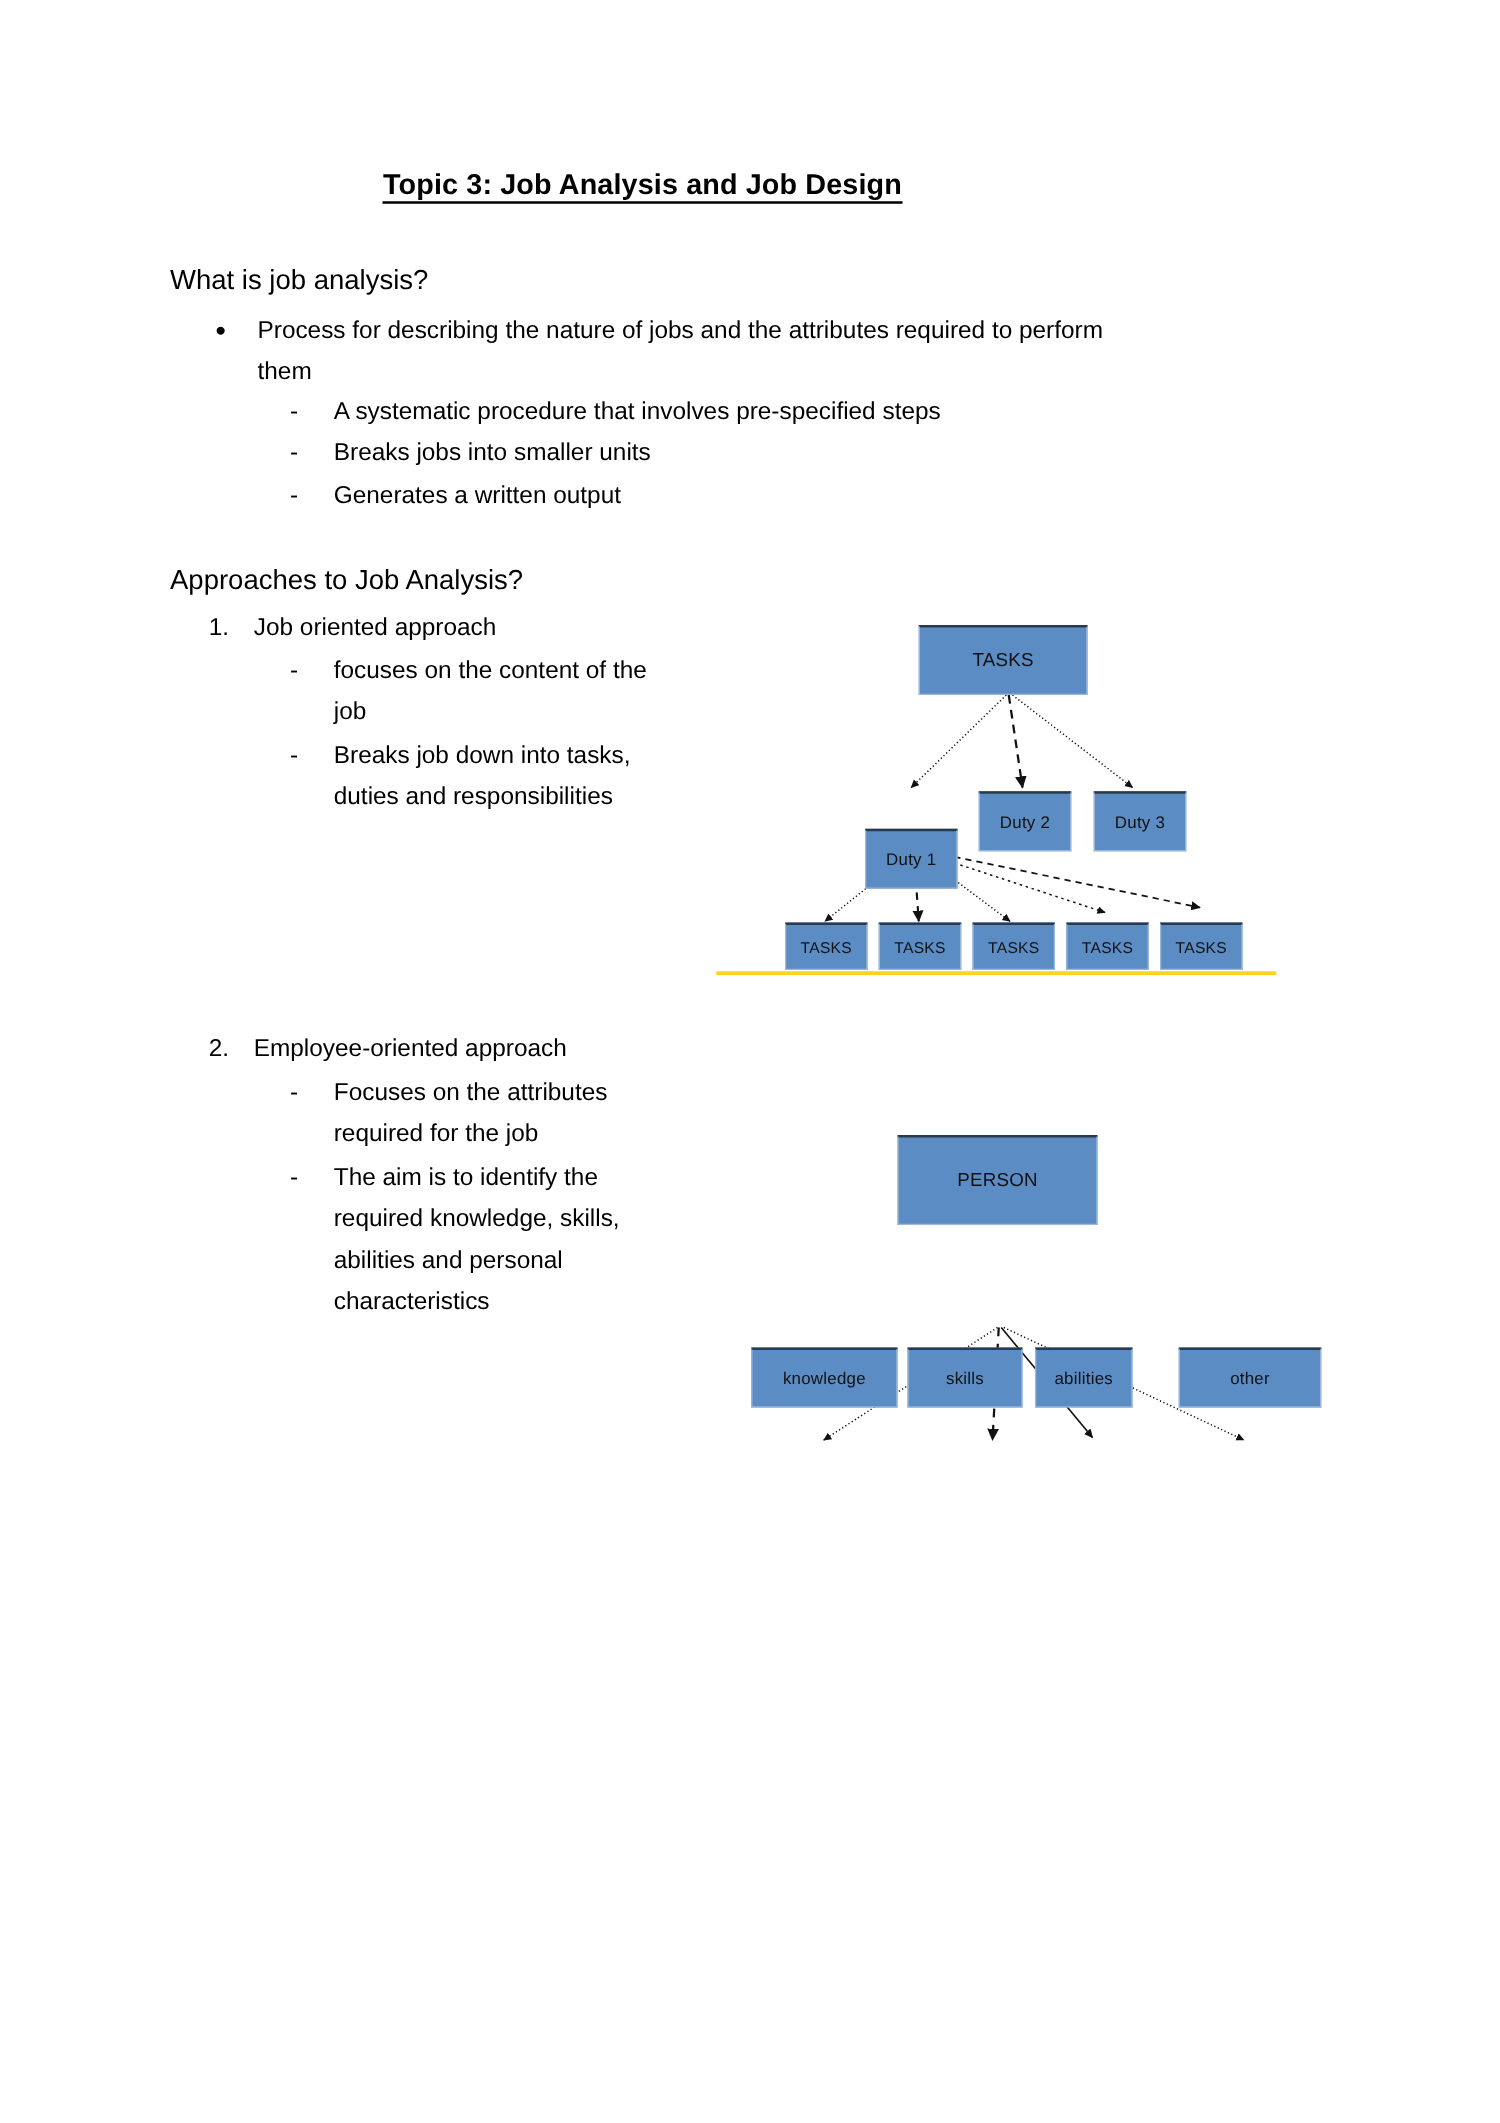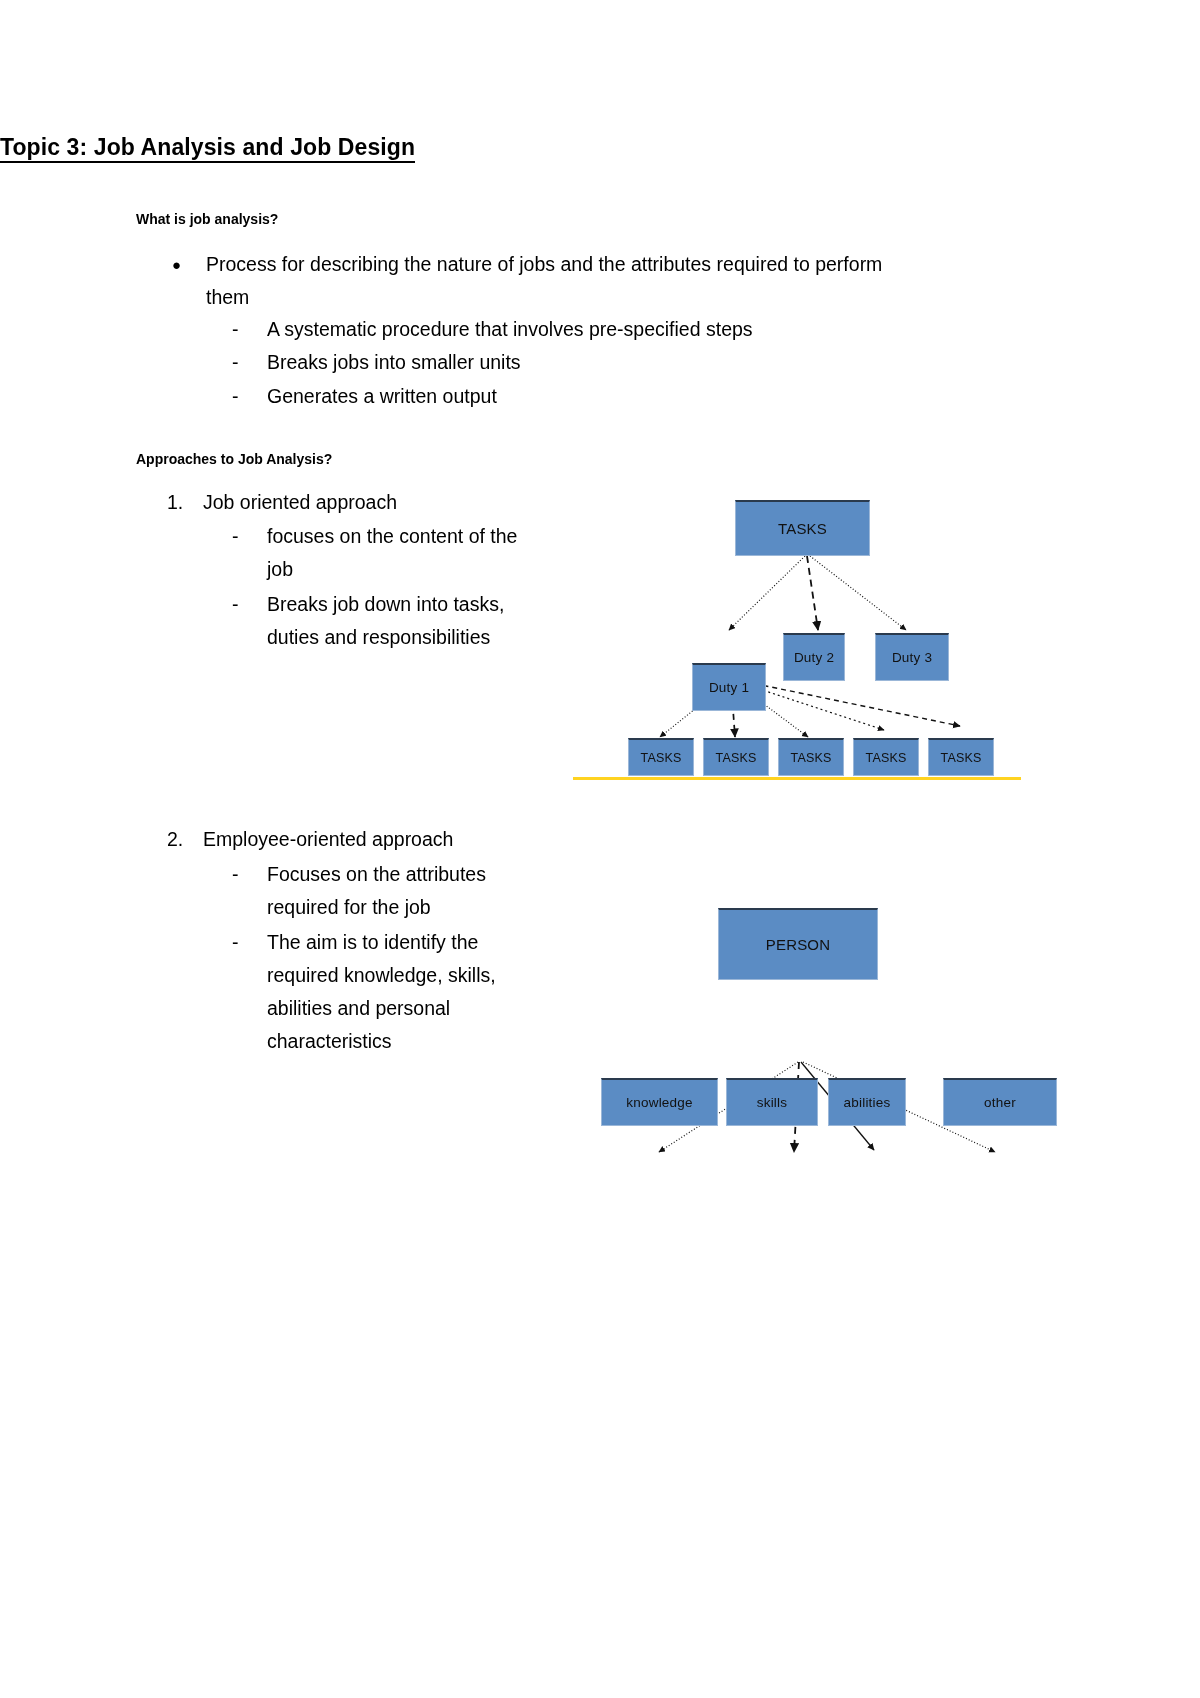--- a/index.html
+++ b/index.html
@@ -20,35 +20,35 @@
     height: 1698px;
     padding: 0;
   }
 
   
   .doc-title {
     position: absolute;
     left: 0;
     top: 134px;
     width: 1028px;
-    text-align: left;
+    text-align: center;
     font-size: 23px;
     font-weight: bold;
     letter-spacing: 0.1px;
   }
   .doc-title span {
     border-bottom: 2px solid #000;
     padding-bottom: 1px;
   }
 
   
   .heading {
     position: absolute;
-    font-size: 14px;
-    font-weight: bold;
+    font-size: 22px;
+    font-weight: normal;
     white-space: nowrap;
   }
   .bullet-row {
     position: absolute;
     display: flex;
     font-size: 19.5px;
     line-height: 33px;
   }
   .bullet-mark {
     width: 34px;
@@ -181,21 +181,21 @@
     <line x1="737" y1="680" x2="960" y2="726" stroke="#111" stroke-width="1.4" stroke-dasharray="5,4" marker-end="url(#arrowA)"></line>
   </svg>
 
   <div class="dbox" style="left:735px; top:500px; width:135px; height:56px;">
     <span>TASKS</span>
   </div>
 
   <div class="dbox small" style="left:692px; top:663px; width:74px; height:48px;">
     <span>Duty 1</span>
   </div>
-  <div class="dbox small" style="left:783px; top:633px; width:62px; height:48px;">
+  <div class="dbox small" style="left:783px; top:633px; width:74px; height:48px;">
     <span>Duty 2</span>
   </div>
   <div class="dbox small" style="left:875px; top:633px; width:74px; height:48px;">
     <span>Duty 3</span>
   </div>
 
   <div class="dbox tiny" style="left:628px; top:738px; width:66px; height:38px;">
     <span>TASKS</span>
   </div>
   <div class="dbox tiny" style="left:703px; top:738px; width:66px; height:38px;">

